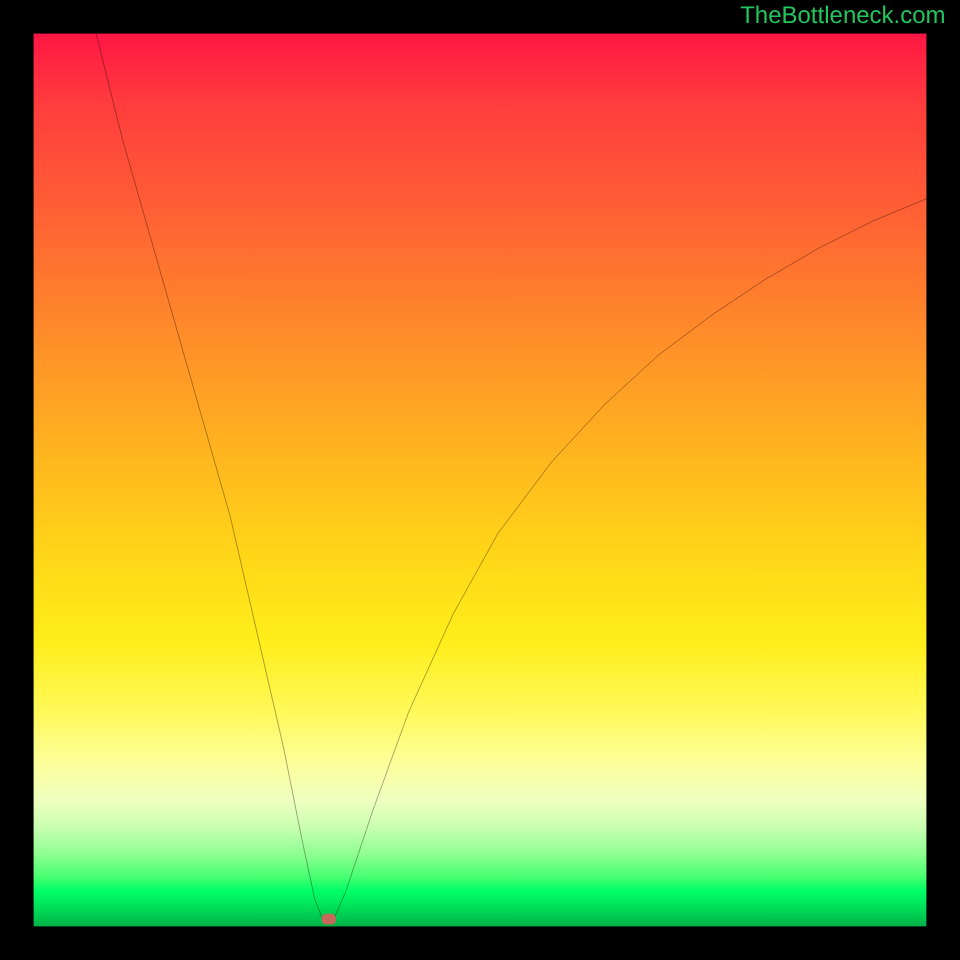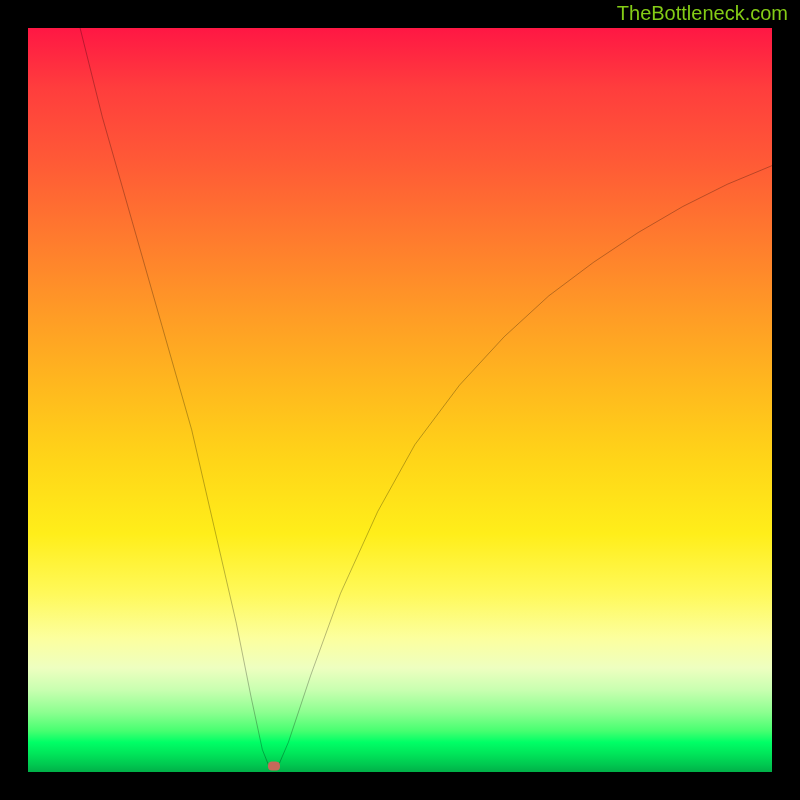--- a/index.html
+++ b/index.html
@@ -8,21 +8,21 @@
     height: 800px;
     background: #000;
     position: relative;
     overflow: hidden;
     font-family: Arial, Helvetica, sans-serif;
   }
   .watermark {
     position: absolute;
     top: 2px;
     right: 12px;
-    color: #84cc16;
+    color: #22c55e;
     font-size: 20px;
     z-index: 10;
   }
   .plot-area {
     position: absolute;
     left: 28px;
     top: 28px;
     width: 744px;
     height: 744px;
     background: linear-gradient(to bottom,

